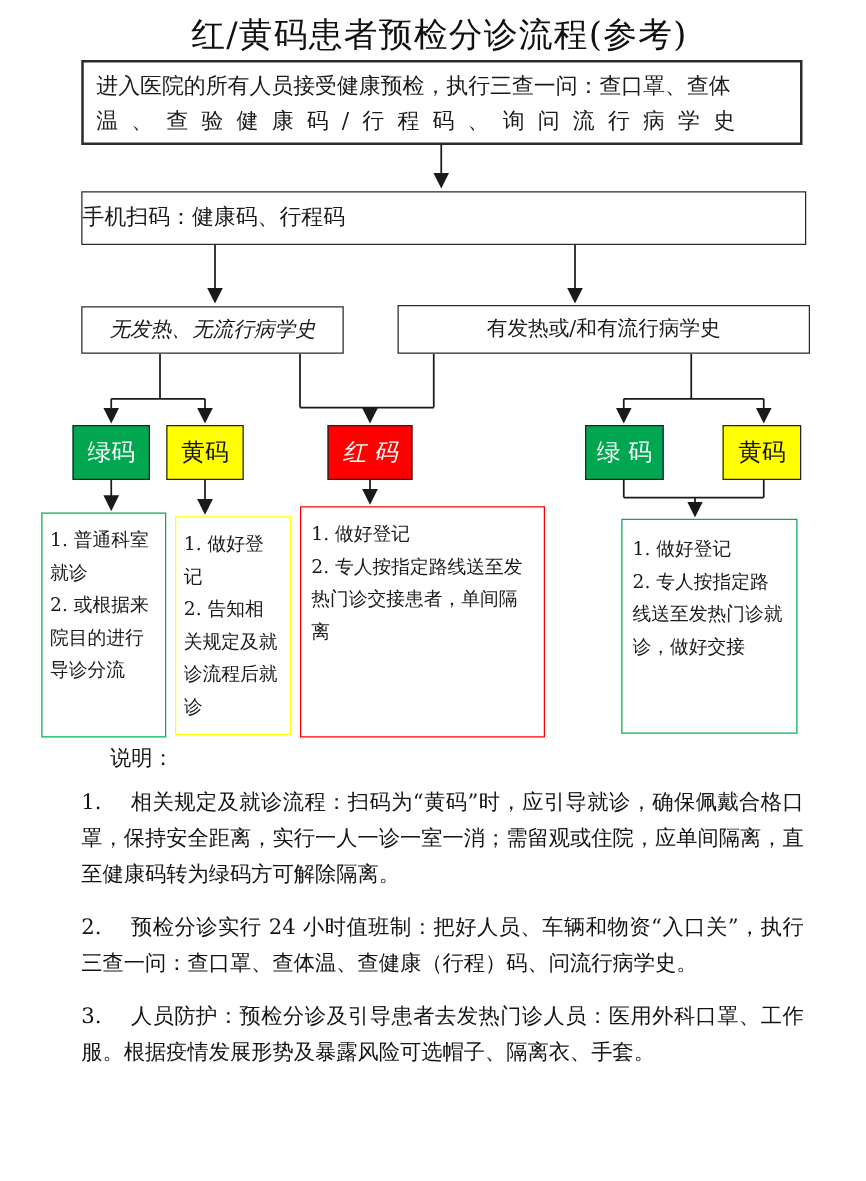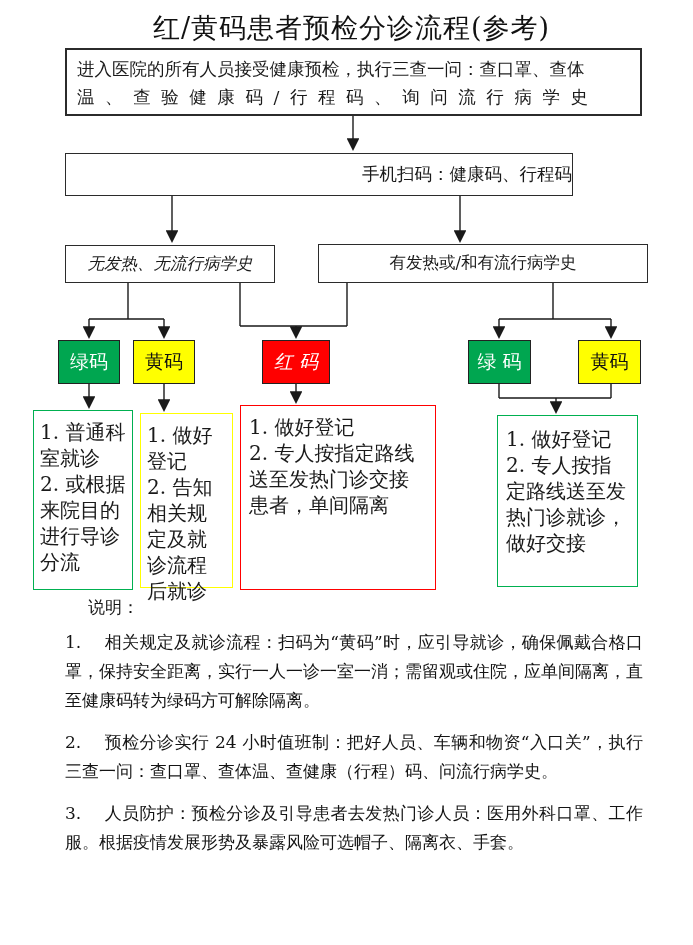--- a/index.html
+++ b/index.html
@@ -20,42 +20,42 @@
   .box{
     position:absolute;box-sizing:border-box;background:#ffffff;
     border:1.5px solid #2b2b2b;
   }
   .entry-box{
     left:65px;top:48px;width:577px;height:68px;border-width:2px;
     padding:5px 10px;font-size:17.5px;line-height:28px;
   }
   .entry-line2{letter-spacing:2.5px;white-space:nowrap;}
   .scan-box{
-    left:65px;top:153px;width:508px;height:43px;
-    text-align:right;font-size:17.5px;line-height:40px;
+    left:65px;top:153px;width:580px;height:43px;
+    text-align:left;font-size:17.5px;line-height:40px;
   }
   .cond-box{text-align:center;font-size:16.5px;line-height:35px;border-width:1.4px;}
   .cond-left{left:65px;top:245px;width:210px;height:38px;font-style:italic;}
   .cond-right{left:318px;top:244px;width:330px;height:39px;}
   .code-chip{
     position:absolute;top:340px;height:44px;box-sizing:border-box;
     border:1.6px solid #222;display:flex;align-items:center;justify-content:center;
     font-size:19px;white-space:nowrap;
   }
   .code-green{background:#00A650;color:#ffffff;}
   .code-yellow{background:#FFFF00;color:#111111;}
   .code-red{background:#FF0000;color:#ffffff;}
   .chip-gl{left:58px;width:62px;}
   .chip-yl{left:133px;width:62px;}
   .chip-r{left:262px;width:68px;font-style:italic;}
   .chip-gr{left:468px;width:63px;}
   .chip-yr{left:578px;width:63px;}
   .outcome{
     position:absolute;box-sizing:border-box;background:#ffffff;
-    padding:8px 6px;font-size:20px;line-height:26px;color:#1a1a1a;
+    padding:8px 6px;font-size:15px;line-height:26px;color:#1a1a1a;
   }
   .outcome .itm{display:block;}
   .out-gl{left:33px;top:410px;width:100px;height:180px;border:1.6px solid #00B050;}
   .out-yl{left:140px;top:413px;width:93px;height:175px;border:1.6px solid #FFFF00;}
   .out-r{left:240px;top:405px;width:196px;height:185px;border:1.6px solid #FF0000;padding:8px 8px;}
   .out-gr{left:497px;top:415px;width:141px;height:172px;border:1.6px solid #00B050;padding:10px 8px;}
   .notes{
     position:absolute;left:65px;top:593px;width:578px;
     font-size:17px;line-height:29px;color:#141414;
   }

